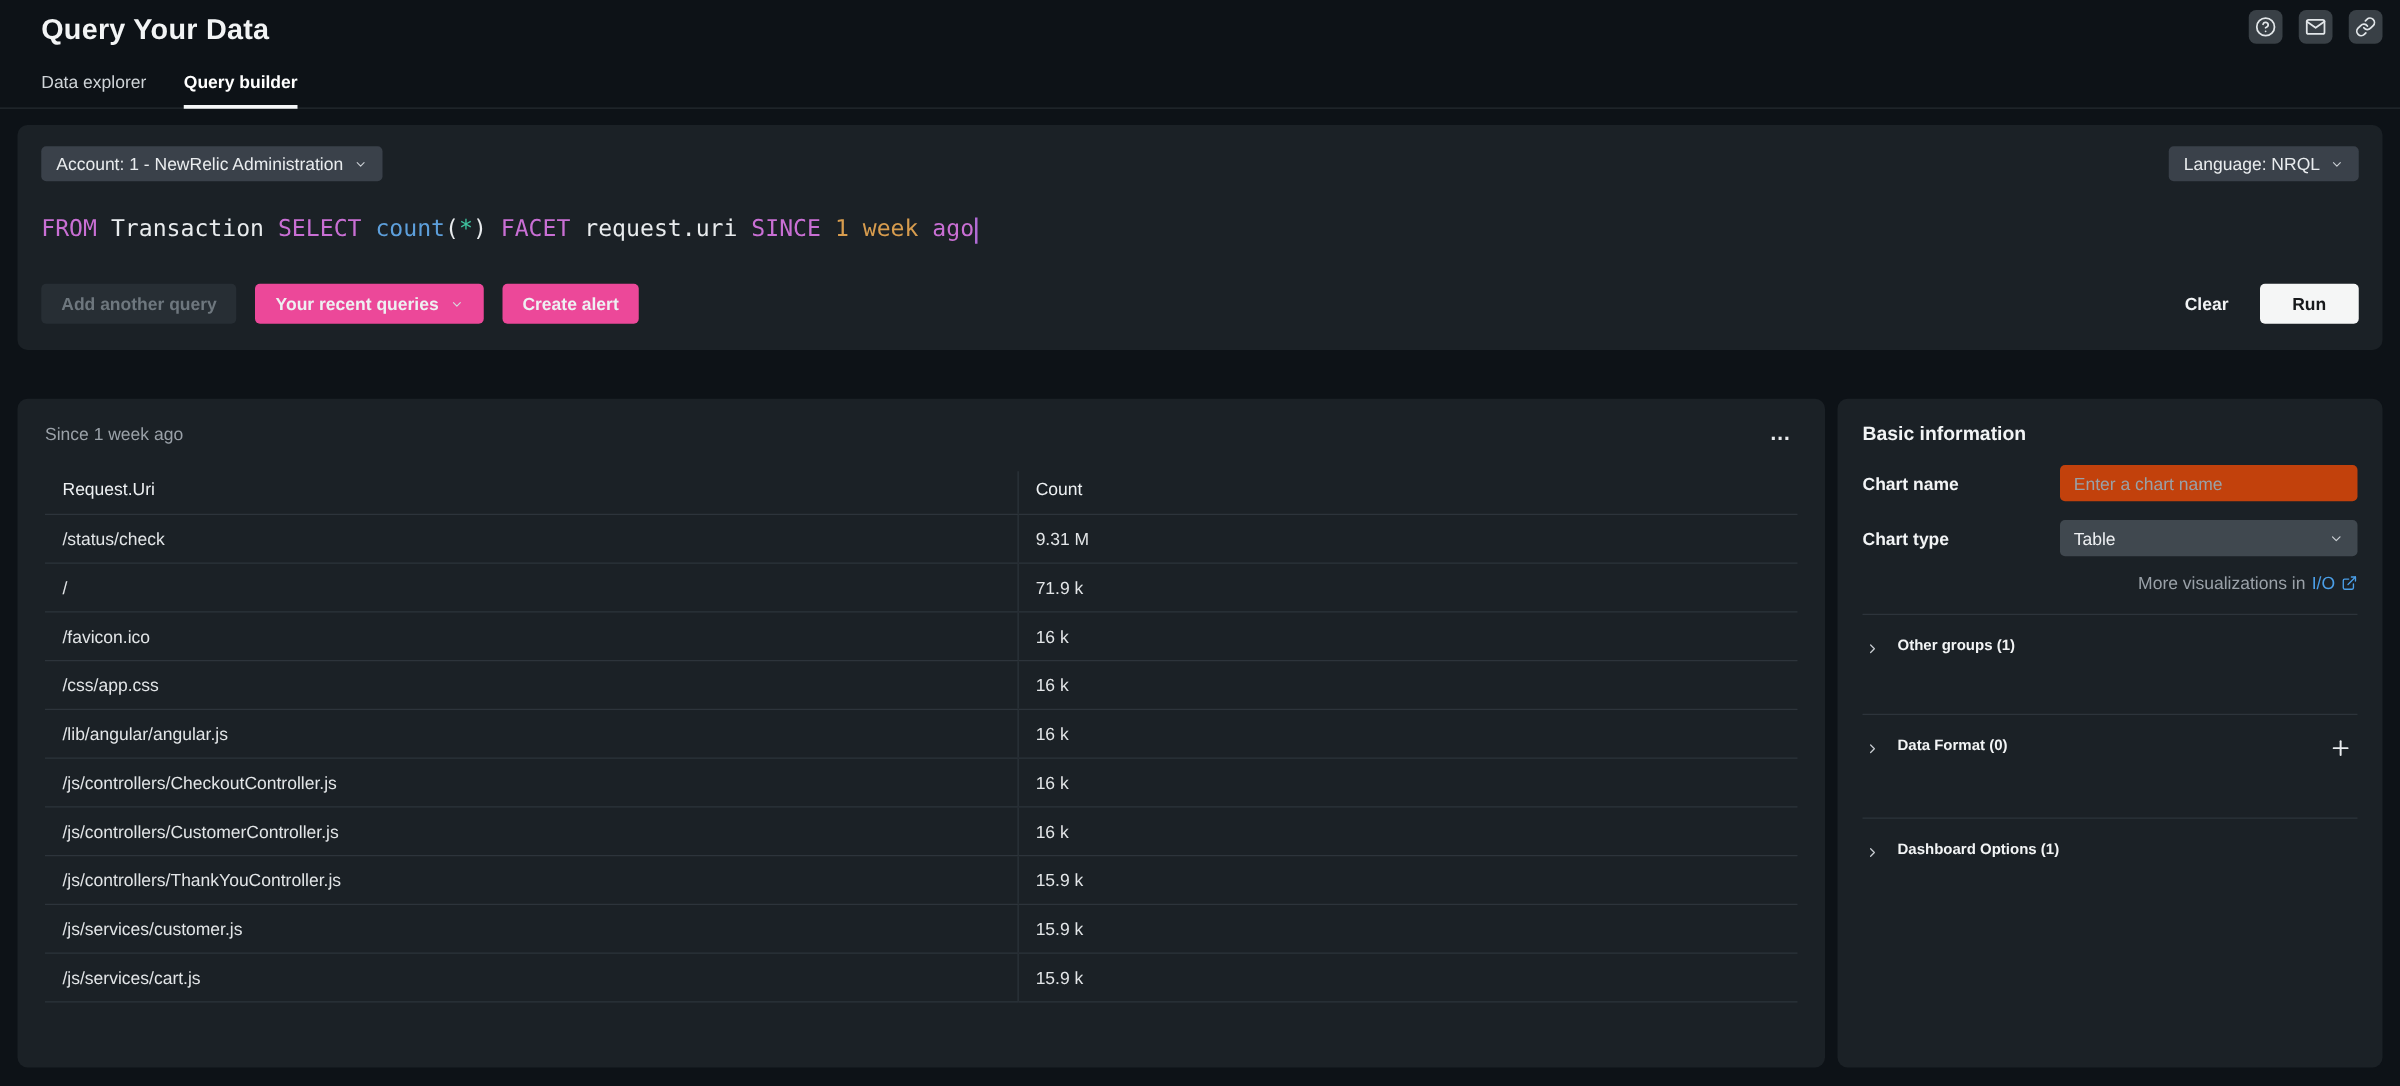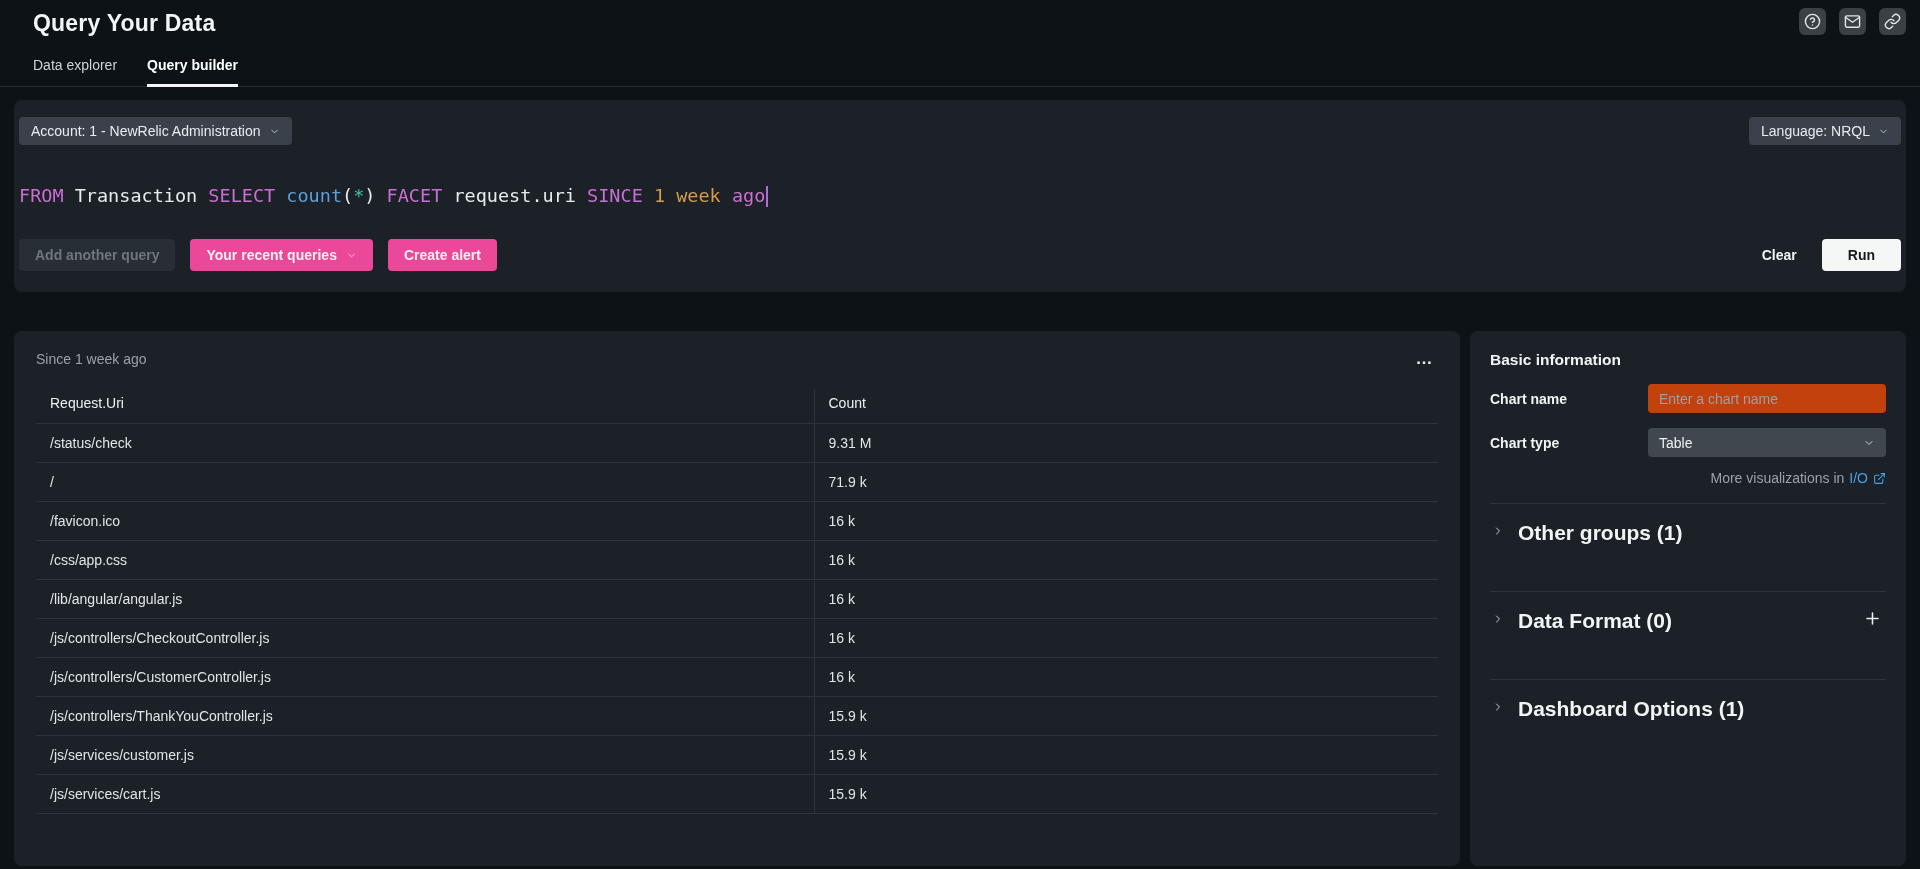--- a/index.html
+++ b/index.html
@@ -23,29 +23,29 @@
 
   
   .tabs { margin-top:20px; padding-left:33px; border-bottom:1px solid #242b31; display:flex; gap:30px; }
   .tab { font-size:14px; color:#cfd4d8; padding-bottom:11px; cursor:pointer; border-bottom:3px solid transparent; margin-bottom:-1px; }
   .tab.active { color:#ffffff; font-weight:700; border-bottom-color:#f4f6f7; }
 
   
   .card { background:#1b2126; border-radius:8px;margin-top:28px; }
 
   
-  .query-card { margin:13px 14px 0; padding:17px 5px 21px; }
+  .query-card { margin:13px 14px 0; padding:17px 19px 21px; }
   .pill-row { display:flex; justify-content:space-between; align-items:center; }
   .pill {
     background:#3a414a; border-radius:4px; padding:6px 12px; font-size:14px; color:#e9ecee;
     display:inline-flex; align-items:center; gap:8px; cursor:pointer;
   }
   .pill .svgicon { color:#c9ced3; }
 
-  .nrql-editor { margin-top:40px; font-family:"DejaVu Sans Mono", monospace; font-size:18.5px; line-height:22px; white-space:pre; display:flex; align-items:flex-end; cursor:text; }
+  .nrql-editor { margin-top:28px; font-family:"DejaVu Sans Mono", monospace; font-size:18.5px; line-height:22px; white-space:pre; display:flex; align-items:flex-end; cursor:text; }
   .tok-keyword { color:#c96fd4; }
   .tok-func    { color:#5d9fdb; }
   .tok-star    { color:#3ec39f; }
   .tok-number  { color:#d79c4e; }
   .tok-plain   { color:#e8ebed; }
   .caret { display:inline-block; width:2px; height:21px; background:#b06bd4; margin-left:1px; }
 
   .qb-buttons { margin-top:32px; display:flex; align-items:center; gap:15px; }
   .btn {
     border:none; border-radius:4px; font-family:inherit; font-size:14px; font-weight:600;
@@ -92,21 +92,21 @@
     font-size:14px; padding:0 11px; display:flex; align-items:center; justify-content:space-between; cursor:pointer;
   }
   .select .svgicon { color:#c9ced3; }
   .more-viz { margin-top:13px; text-align:right; font-size:14px; color:#9aa1a8; display:flex; justify-content:flex-end; align-items:center; gap:5px; }
   .more-viz a { color:#4b9fe8; text-decoration:none; cursor:pointer; display:inline-flex; align-items:center; gap:5px; }
   .more-viz .svgicon { color:#4b9fe8; }
 
   .side-sections { margin-top:17px; }
   .side-section { border-top:1px solid #2d343b; padding:17px 0 46px; display:flex; align-items:flex-start; }
   .side-section .chev { color:#c6cbd0; margin:4px 14px 0 2px; cursor:pointer; }
-  .side-section-label { font-size:21px; font-weight:700; flex:1; cursor:pointer; }
+  .side-section-label { font-size:12px; font-weight:700; flex:1; cursor:pointer; }
   .side-section .add-btn { color:#e9ecee; cursor:pointer; margin-right:4px; }
 </style>
 </head>
 <body>
 
 <div class="top-header">
   <div class="page-title">Query Your Data</div>
   <div class="header-actions">
     <div class="icon-btn">
       <span>

